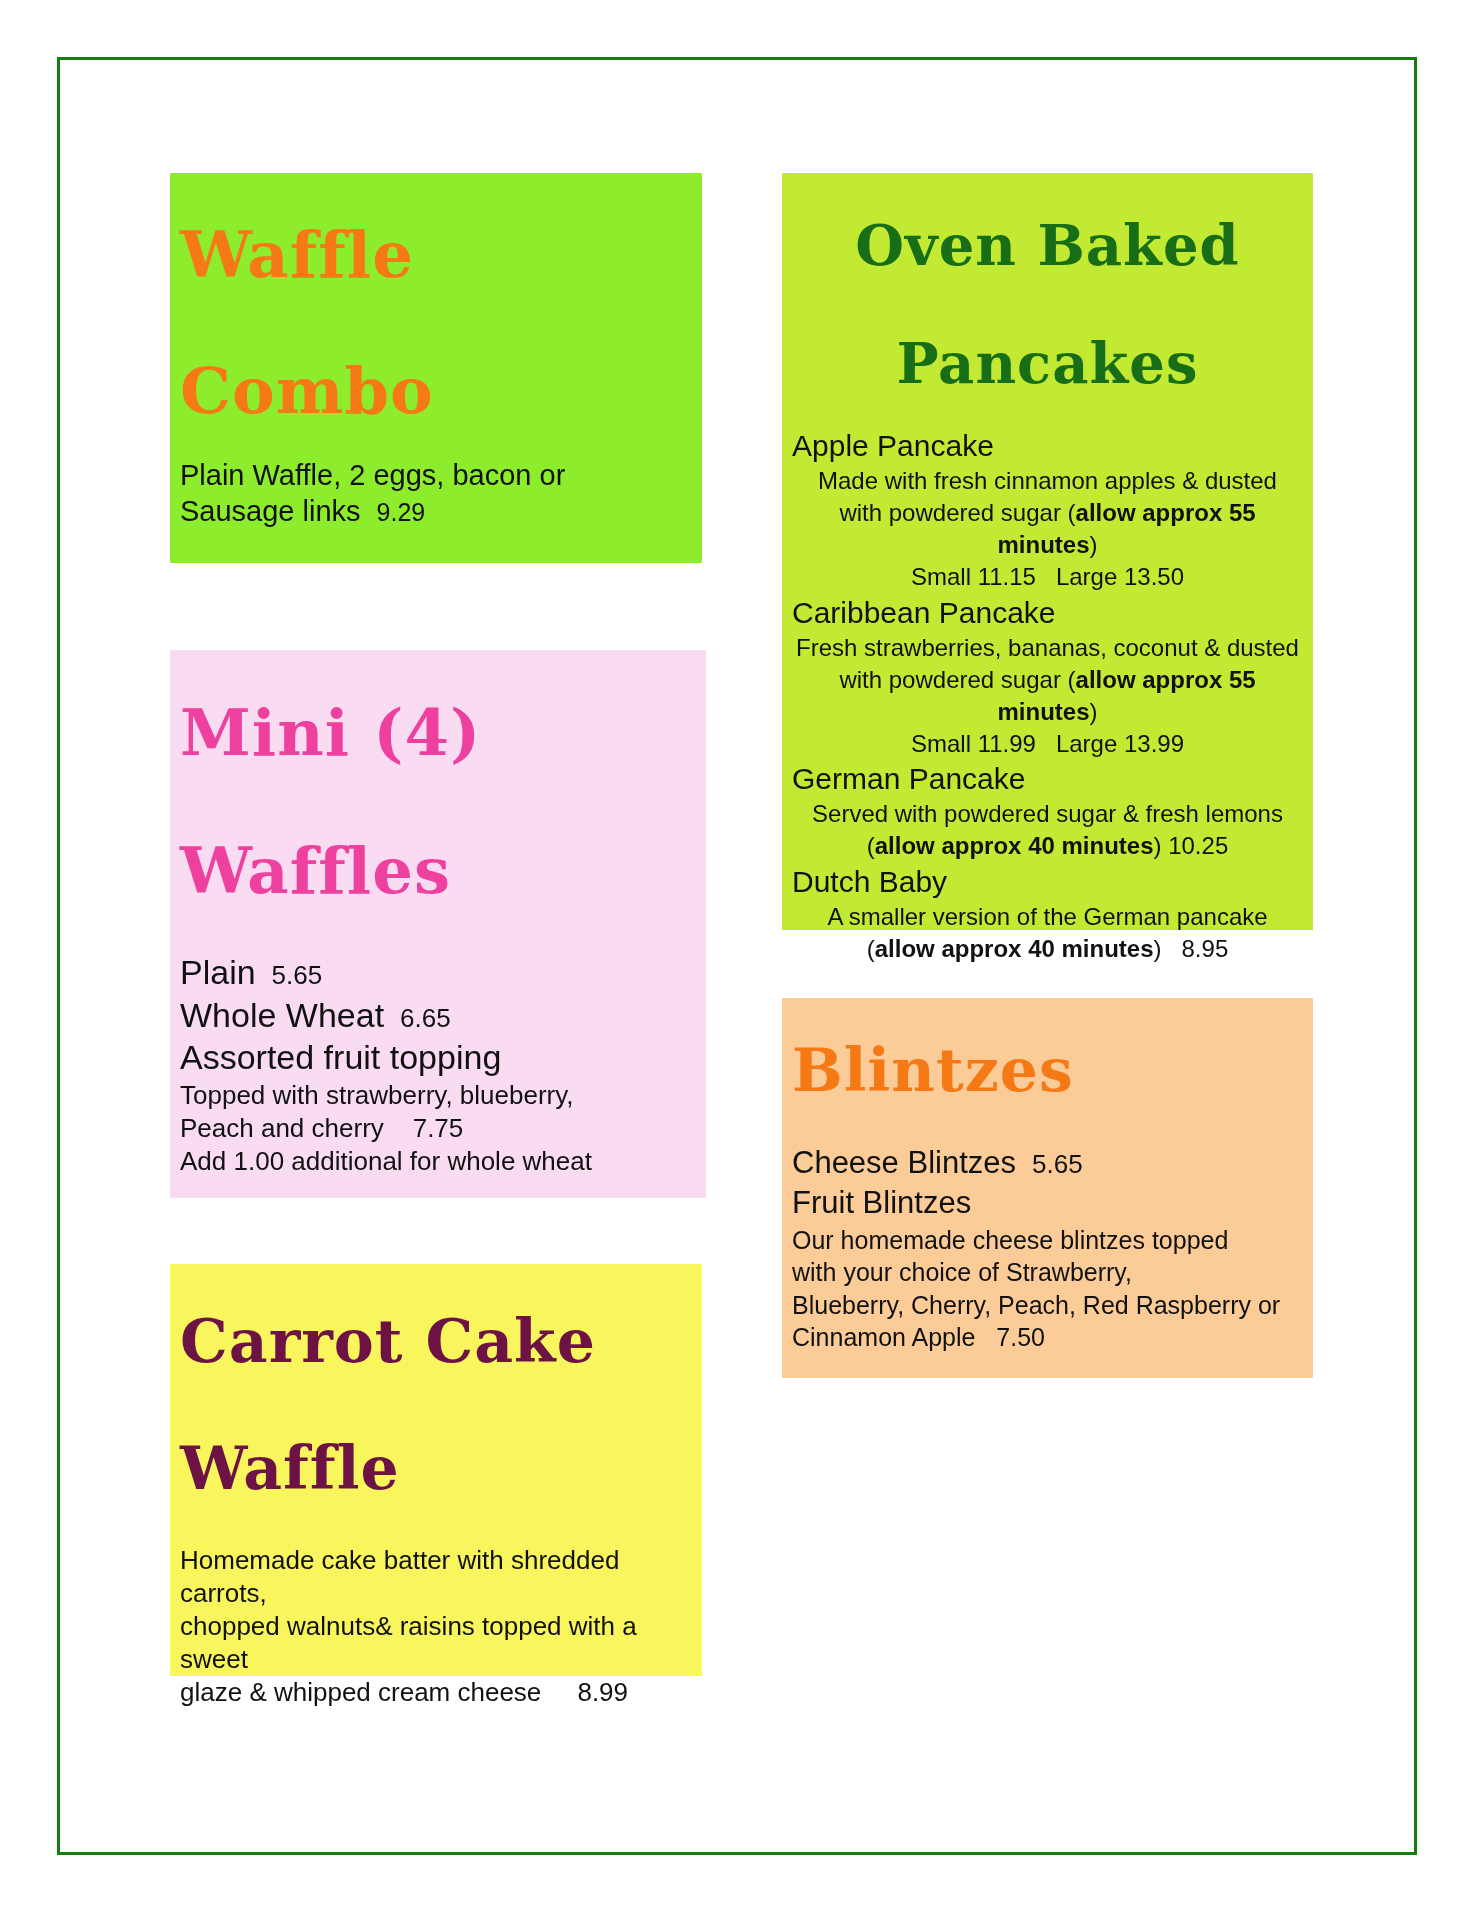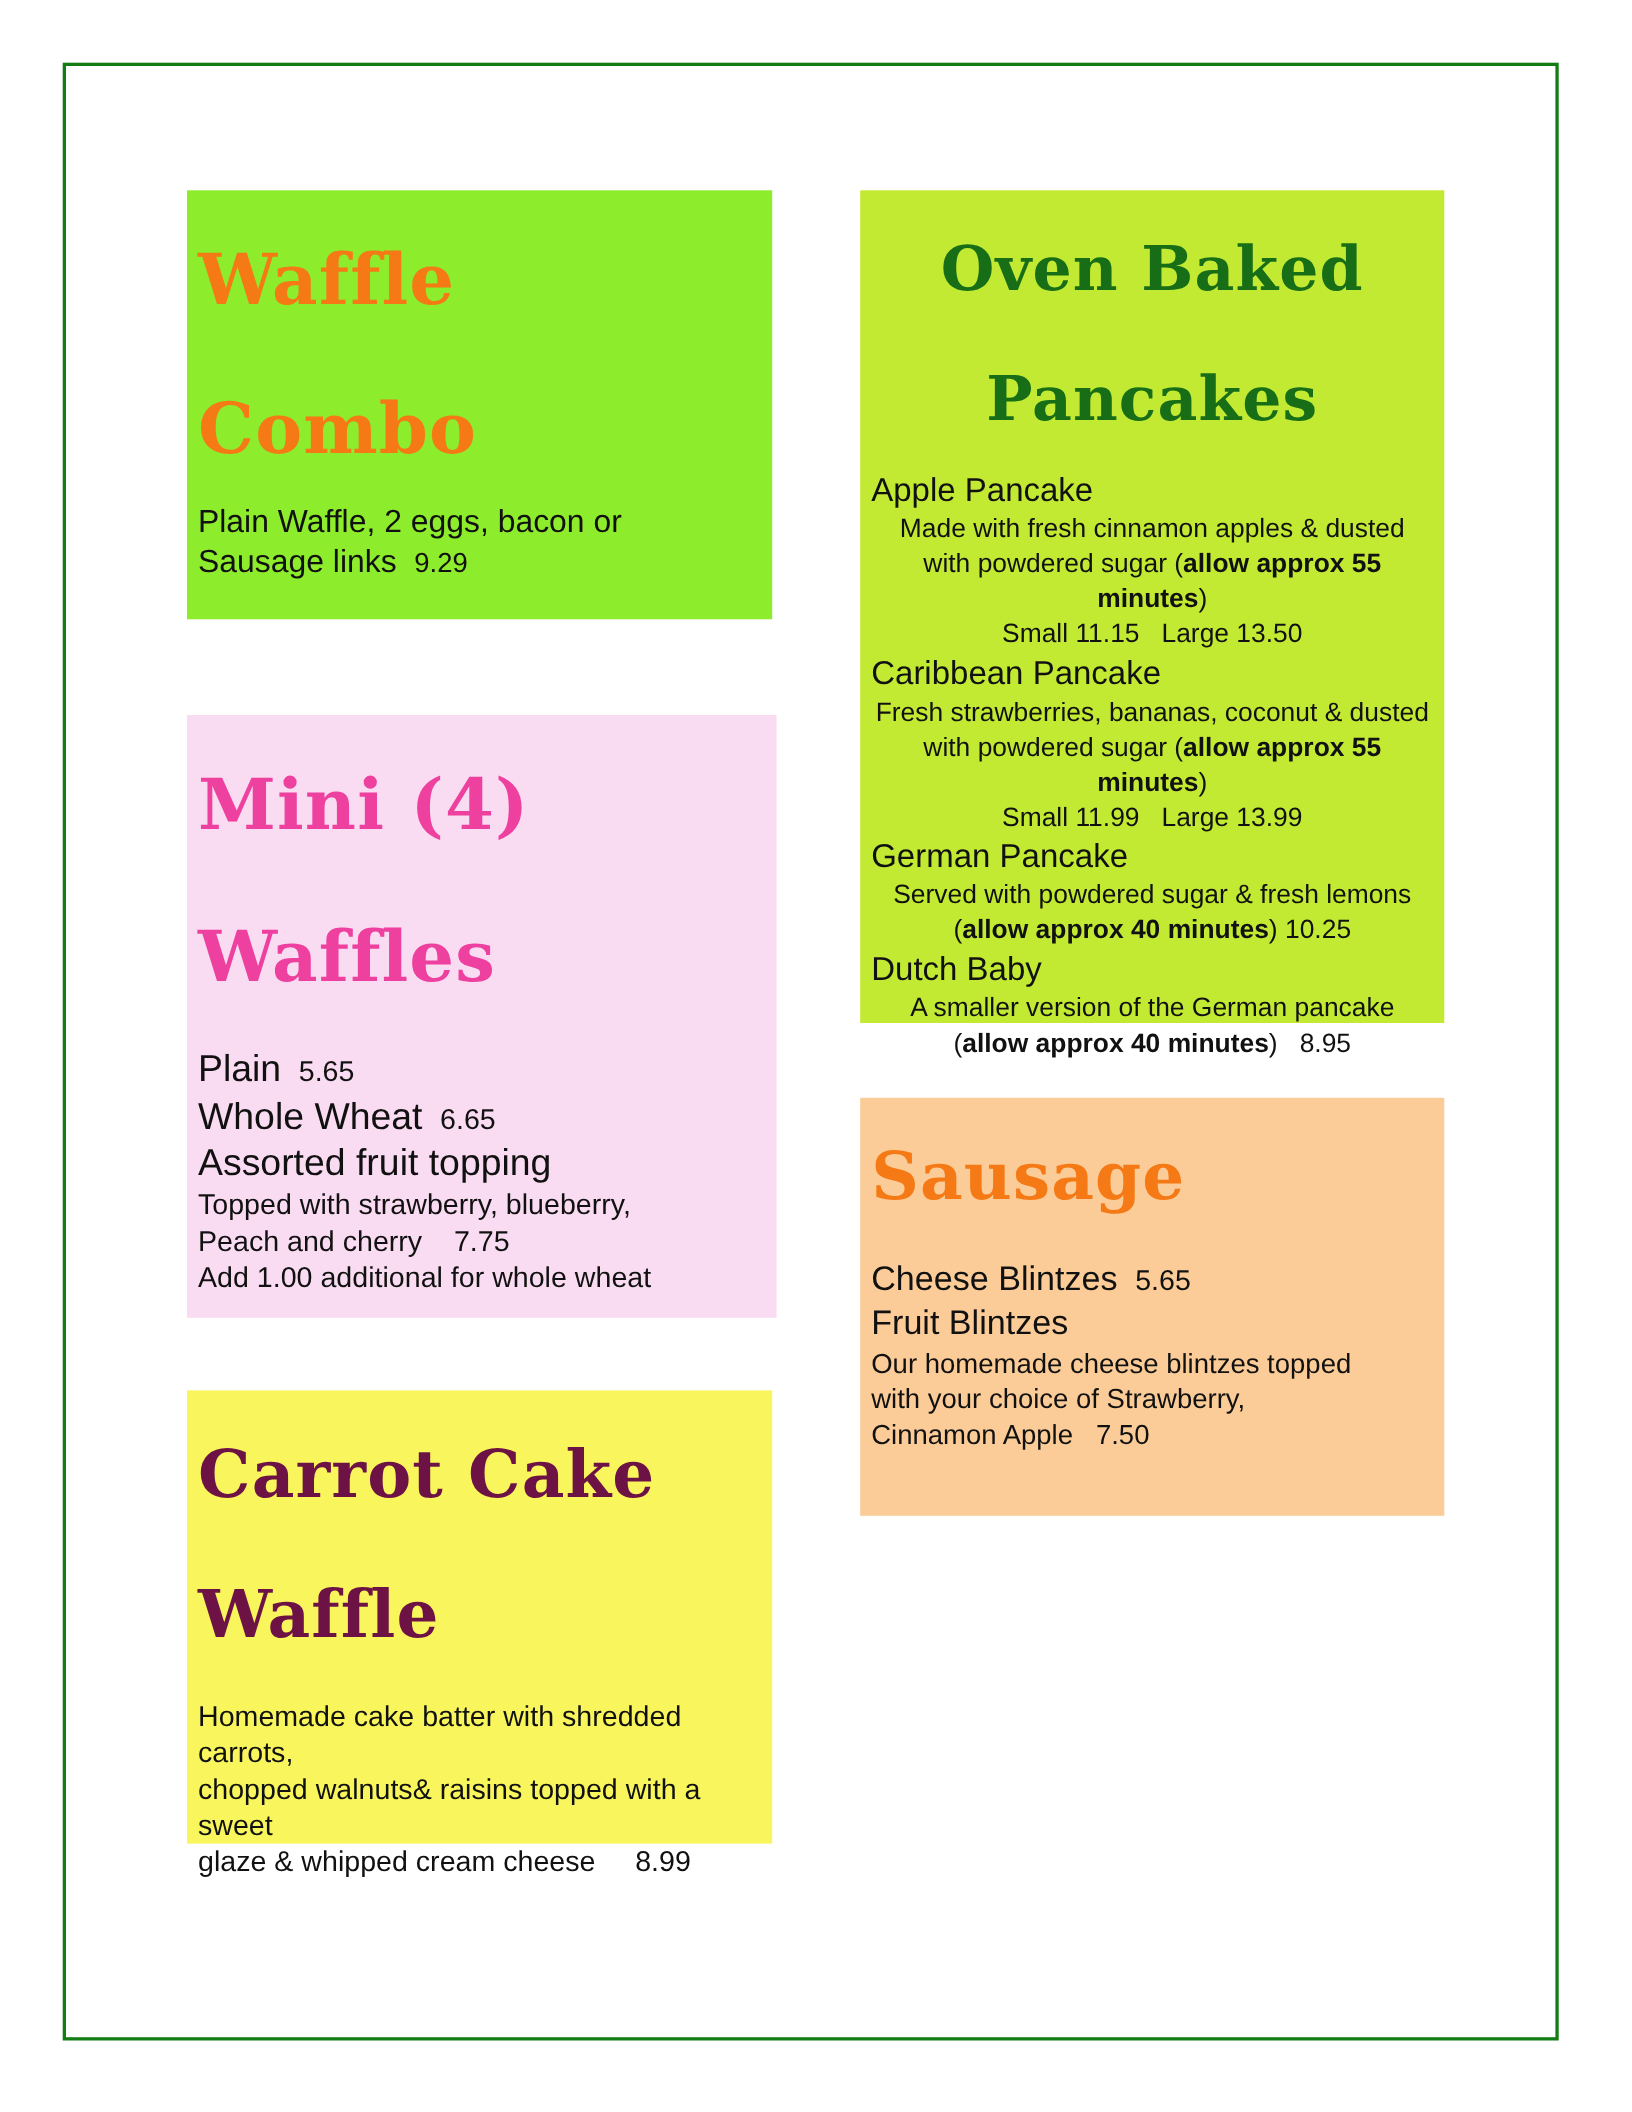--- a/index.html
+++ b/index.html
@@ -121,29 +121,30 @@
     </div>
     <div class="item-name">Assorted fruit topping</div>
     <div class="small-desc">Topped with strawberry, blueberry,</div>
     <div class="small-desc">Peach and cherry &nbsp;&nbsp; 7.75</div>
     <div class="small-desc">Add 1.00 additional for whole wheat</div>
   </div>
 </div>
 
 <div class="block" id="blintzes">
   <div class="title">
-    <div class="tline">Sausage</div>
+    <div class="tline">Blintzes</div>
   </div>
   <div class="items">
     <div class="item-name">
       <span>Cheese Blintzes</span><span class="price-sm">5.65</span>
     </div>
     <div class="item-name">Fruit Blintzes</div>
     <div class="small-desc">Our homemade cheese blintzes topped</div>
     <div class="small-desc">with your choice of Strawberry,</div>
+    <div class="small-desc">Blueberry, Cherry, Peach, Red Raspberry or</div>
     <div class="small-desc">Cinnamon Apple &nbsp; 7.50</div>
   </div>
 </div>
 
 <div class="block" id="carrot-cake">
   <div class="title">
     <div class="tline">Carrot Cake</div>
     <div class="tline">Waffle</div>
   </div>
   <div class="desc">

